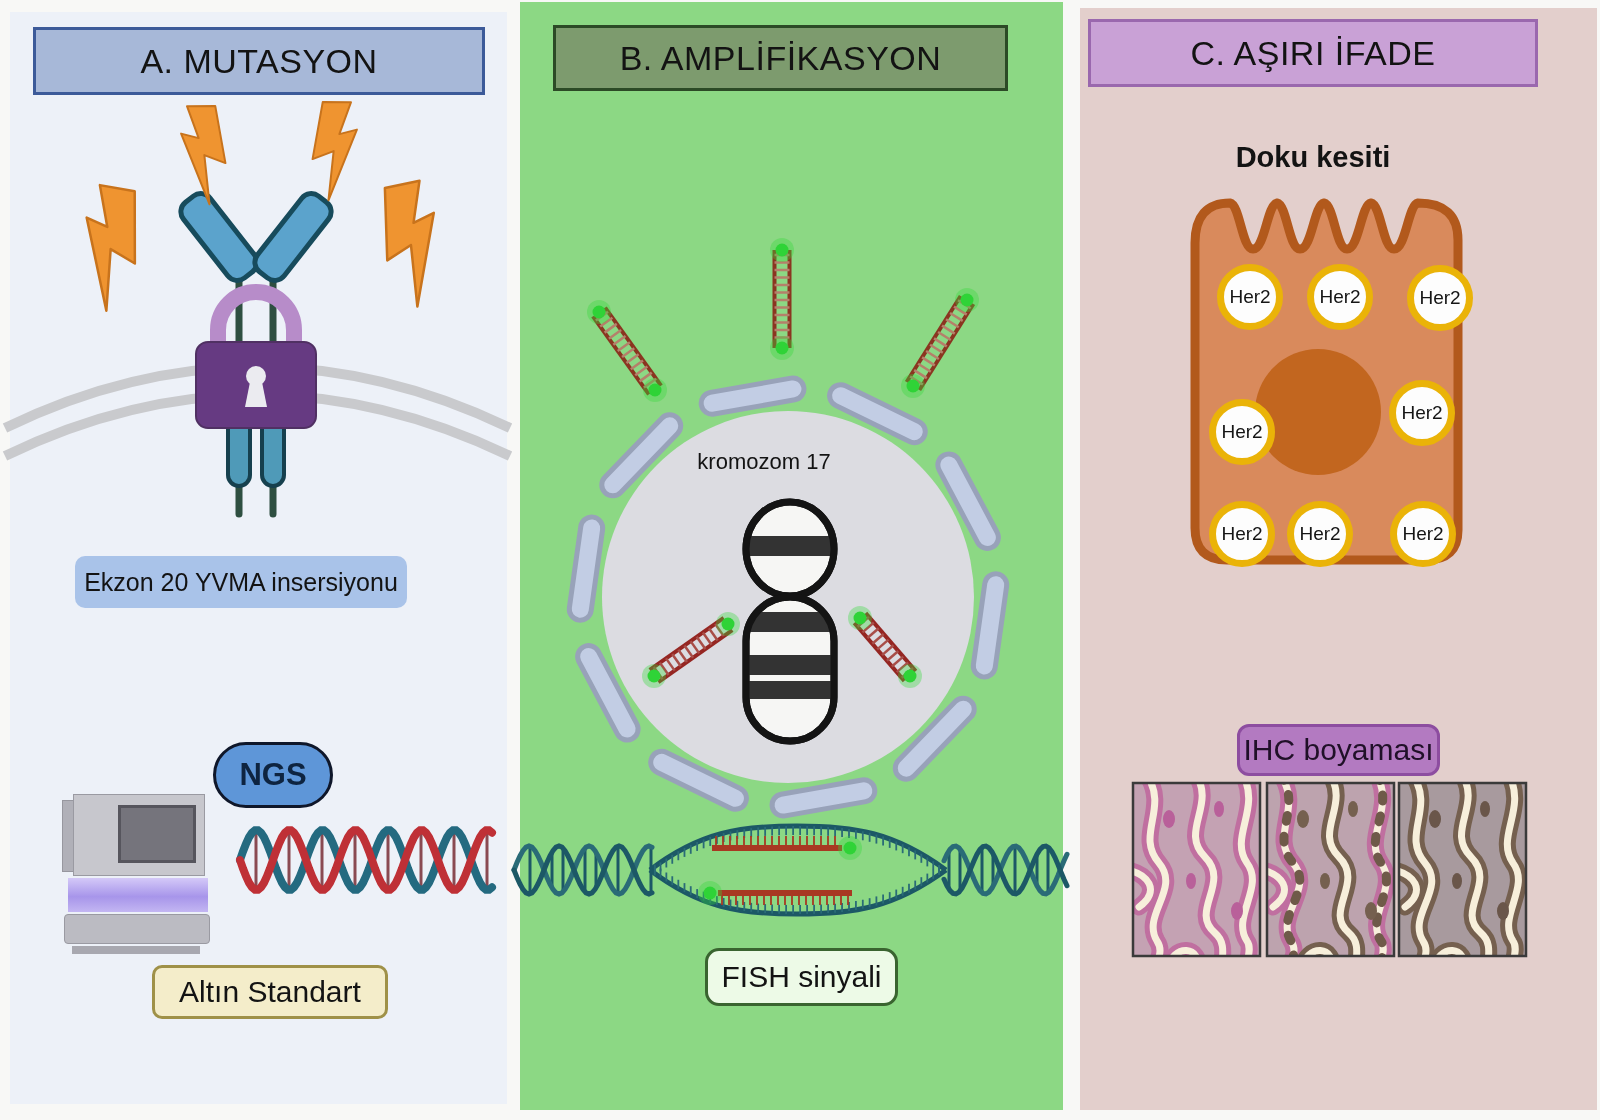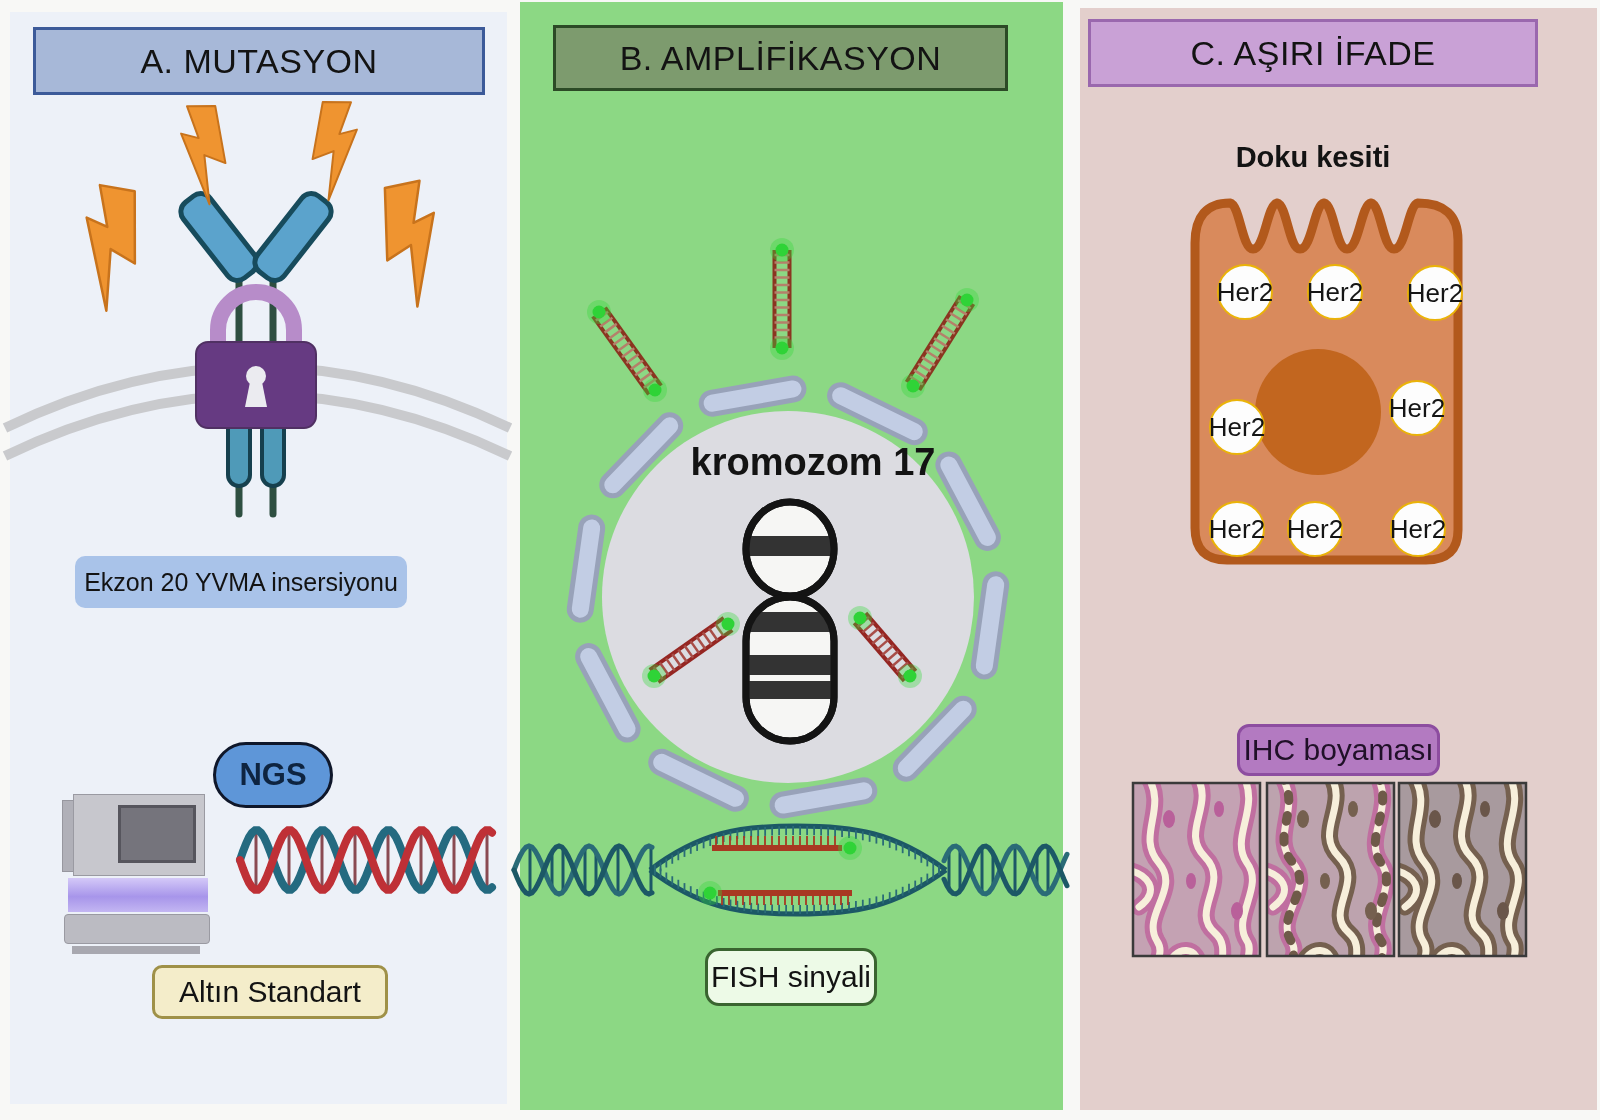--- a/index.html
+++ b/index.html
@@ -15,29 +15,29 @@
   .hdr-a{left:33px;top:27px;width:452px;height:68px;background:#a7b8d8;border:3px solid #3c5a99;}
   .hdr-b{left:553px;top:25px;width:455px;height:66px;background:#7d9b6e;border:3px solid #2c4a26;}
   .hdr-c{left:1088px;top:19px;width:450px;height:68px;background:#c9a1d6;border:3px solid #9a68ae;}
   .lbl{position:absolute;display:flex;align-items:center;justify-content:center;
        color:#131313;box-sizing:border-box;white-space:nowrap;}
   .lbl-ekzon{left:75px;top:532px;width:332px;height:52px;background:#a9c3e9;border-radius:10px;font-size:25px;margin-top:24px;}
   .lbl-ngs{left:213px;top:742px;width:120px;height:66px;background:#5e96d8;border:3px solid #0f172a;
            border-radius:36px;font-size:31px;font-weight:bold;color:#0e2440;}
   .lbl-gold{left:152px;top:965px;width:236px;height:54px;background:#f4edca;border:3px solid #9f9148;
             border-radius:10px;font-size:30px;text-align:right;}
-  .lbl-krom{left:713px;top:444px;width:200px;height:36px;font-size:38px;font-weight:bold;}
-  .lbl-fish{left:705px;top:948px;width:172px;height:58px;background:#edfae7;border:3px solid #3a6430;
+  .lbl-krom{left:664px;top:444px;width:200px;height:36px;font-size:22px;font-weight:normal;}
+  .lbl-fish{left:705px;top:948px;width:193px;height:58px;background:#edfae7;border:3px solid #3a6430;
             border-radius:14px;font-size:30px;}
   .lbl-doku{left:1233px;top:138px;width:160px;height:38px;font-size:29px;font-weight:bold;}
   .lbl-ihc{left:1237px;top:724px;width:203px;height:52px;background:#b37ac1;border:3px solid #8d4da0;
            border-radius:12px;font-size:30px;color:#201028;}
-  .her2{position:absolute;width:52px;height:52px;background:#fdfdfd;border:2px solid #eab308;
+  .her2{position:absolute;width:52px;height:52px;background:#fdfdfd;border:7px solid #eab308;
         border-radius:50%;display:flex;align-items:center;justify-content:center;
-        font-size:26px;color:#151515;}
+        font-size:19px;color:#151515;}
   
   .seq{position:absolute;left:62px;top:788px;width:150px;height:168px;}
   .seq div{position:absolute;box-sizing:border-box;}
   .seq-side{left:0;top:12px;width:13px;height:72px;background:#b0b0b8;border:1px solid #97979f;}
   .seq-top{left:11px;top:6px;width:132px;height:82px;background:#c7c7cd;border:1px solid #9a9aa2;}
   .seq-screen{left:44px;top:10px;width:78px;height:58px;background:#75747c;border:3px solid #56555d;}
   .seq-band{left:6px;top:90px;width:140px;height:34px;
             background:linear-gradient(180deg,#d4c9f8 0%,#a795ea 55%,#c3b6f2 100%);}
   .seq-base{left:2px;top:126px;width:146px;height:30px;background:#bbbbc2;border:1px solid #9a9aa2;border-radius:4px;}
   .seq-feet{left:10px;top:158px;width:128px;height:8px;background:#a8a8b0;}

